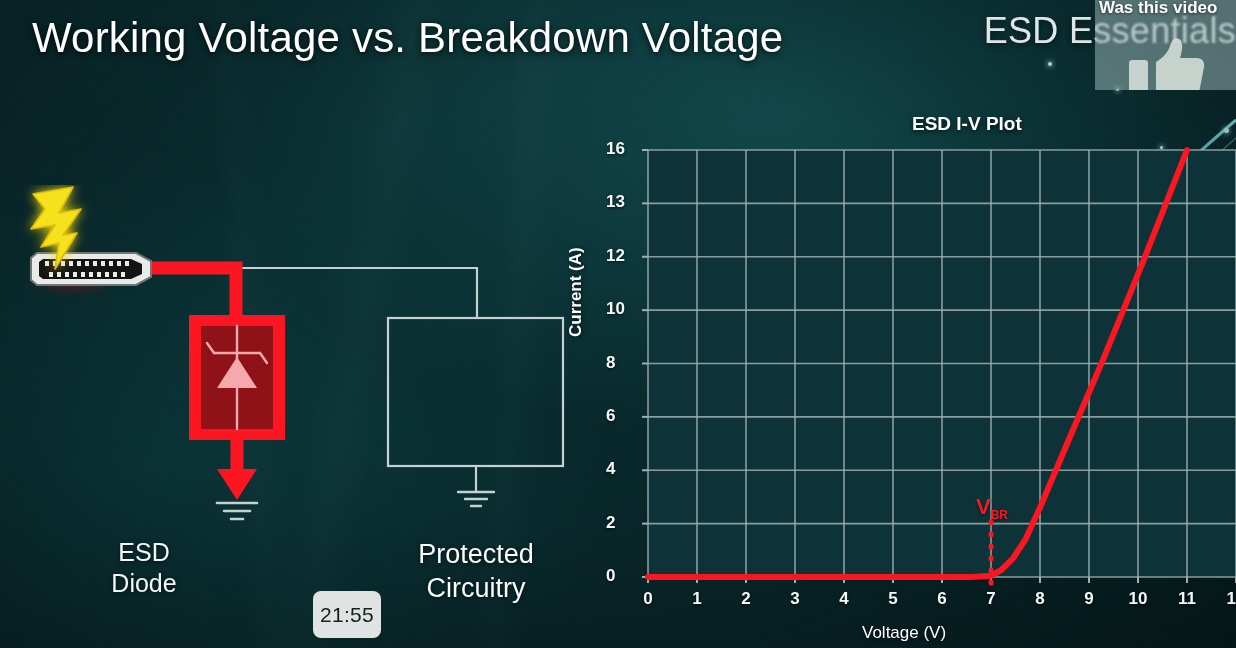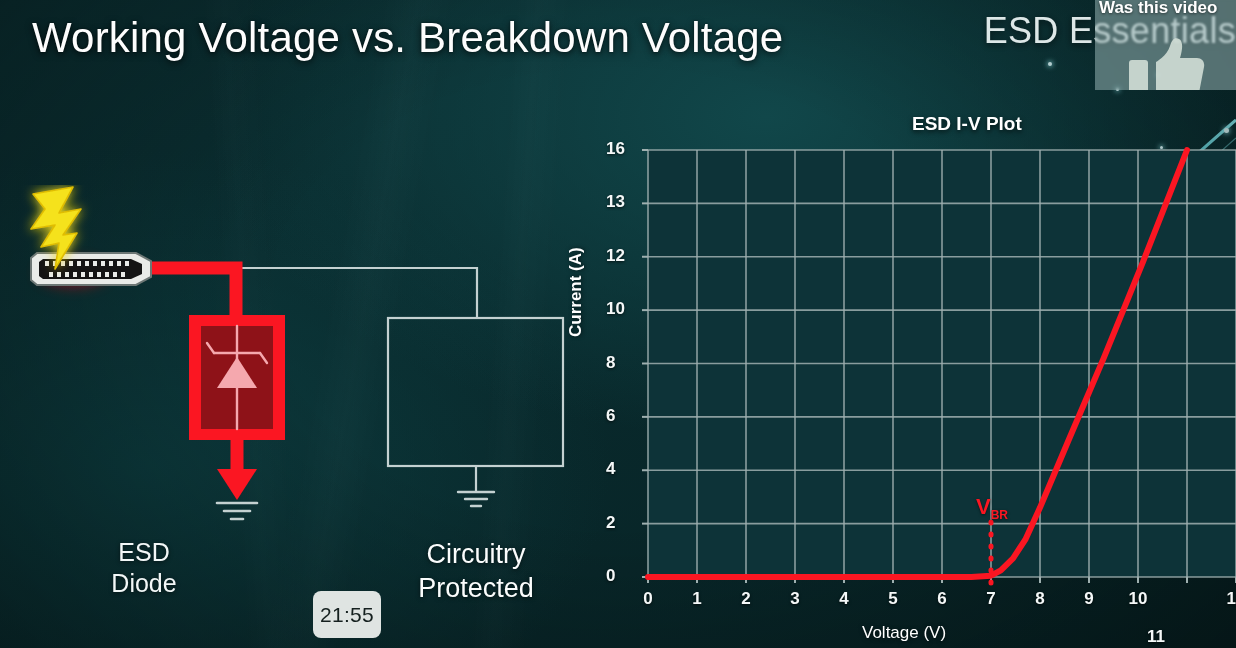--- a/index.html
+++ b/index.html
@@ -217,22 +217,22 @@
       <g filter="url(#boltglow)">
         <polygon points="22,9 62,2 48,28 70,24 52,50 66,48 44,84 48,58 30,62 44,40 20,44 34,24" fill="#f5e21a" stroke="#e0bd05" stroke-width="1.6" stroke-linejoin="round"></polygon>
       </g>
     </svg>
 
     <div class="esd-label">
       <div>ESD</div>
       <div>Diode</div>
     </div>
     <div class="pc-label">
+      <div>Protected</div>
       <div>Circuitry</div>
-      <div>Protected</div>
     </div>
   </div>
 
   <div class="chart">
     <div class="chart-title">ESD I-V Plot</div>
     <div class="ylab">Current (A)</div>
     <div class="xlab">Voltage (V)</div>
     <div id="yticks">
         <div class="ytick" style="right: 598px; top: 461px;">0</div>
         <div class="ytick" style="right: 598px; top: 407.625px;">2</div>
@@ -249,21 +249,21 @@
         <div class="xtick" style="left: 122px; top: 484px;">1</div>
         <div class="xtick" style="left: 171px; top: 484px;">2</div>
         <div class="xtick" style="left: 220px; top: 484px;">3</div>
         <div class="xtick" style="left: 269px; top: 484px;">4</div>
         <div class="xtick" style="left: 318px; top: 484px;">5</div>
         <div class="xtick" style="left: 367px; top: 484px;">6</div>
         <div class="xtick" style="left: 416px; top: 484px;">7</div>
         <div class="xtick" style="left: 465px; top: 484px;">8</div>
         <div class="xtick" style="left: 514px; top: 484px;">9</div>
         <div class="xtick" style="left: 563px; top: 484px;">10</div>
-        <div class="xtick" style="left: 581px; top: 484px; margin-top: 38px;">11</div>
+        <div class="xtick" style="left: 612px; top: 484px;">11</div>
         <div class="xtick" style="left: 661px; top: 484px;">12</div>
       </div>
 
     <svg id="plotsvg" width="661" height="543" viewBox="0 0 661 543" style="position:absolute;left:0;top:0;">
         <rect x="73" y="45" width="588" height="427" fill="#0d3338"></rect>
         <line x1="73" y1="45" x2="73" y2="472" stroke="#9fb0b0" stroke-width="1.6" opacity="0.85"></line>
         <line x1="122" y1="45" x2="122" y2="472" stroke="#9fb0b0" stroke-width="1.6" opacity="0.85"></line>
         <line x1="171" y1="45" x2="171" y2="472" stroke="#9fb0b0" stroke-width="1.6" opacity="0.85"></line>
         <line x1="220" y1="45" x2="220" y2="472" stroke="#9fb0b0" stroke-width="1.6" opacity="0.85"></line>
         <line x1="269" y1="45" x2="269" y2="472" stroke="#9fb0b0" stroke-width="1.6" opacity="0.85"></line>

